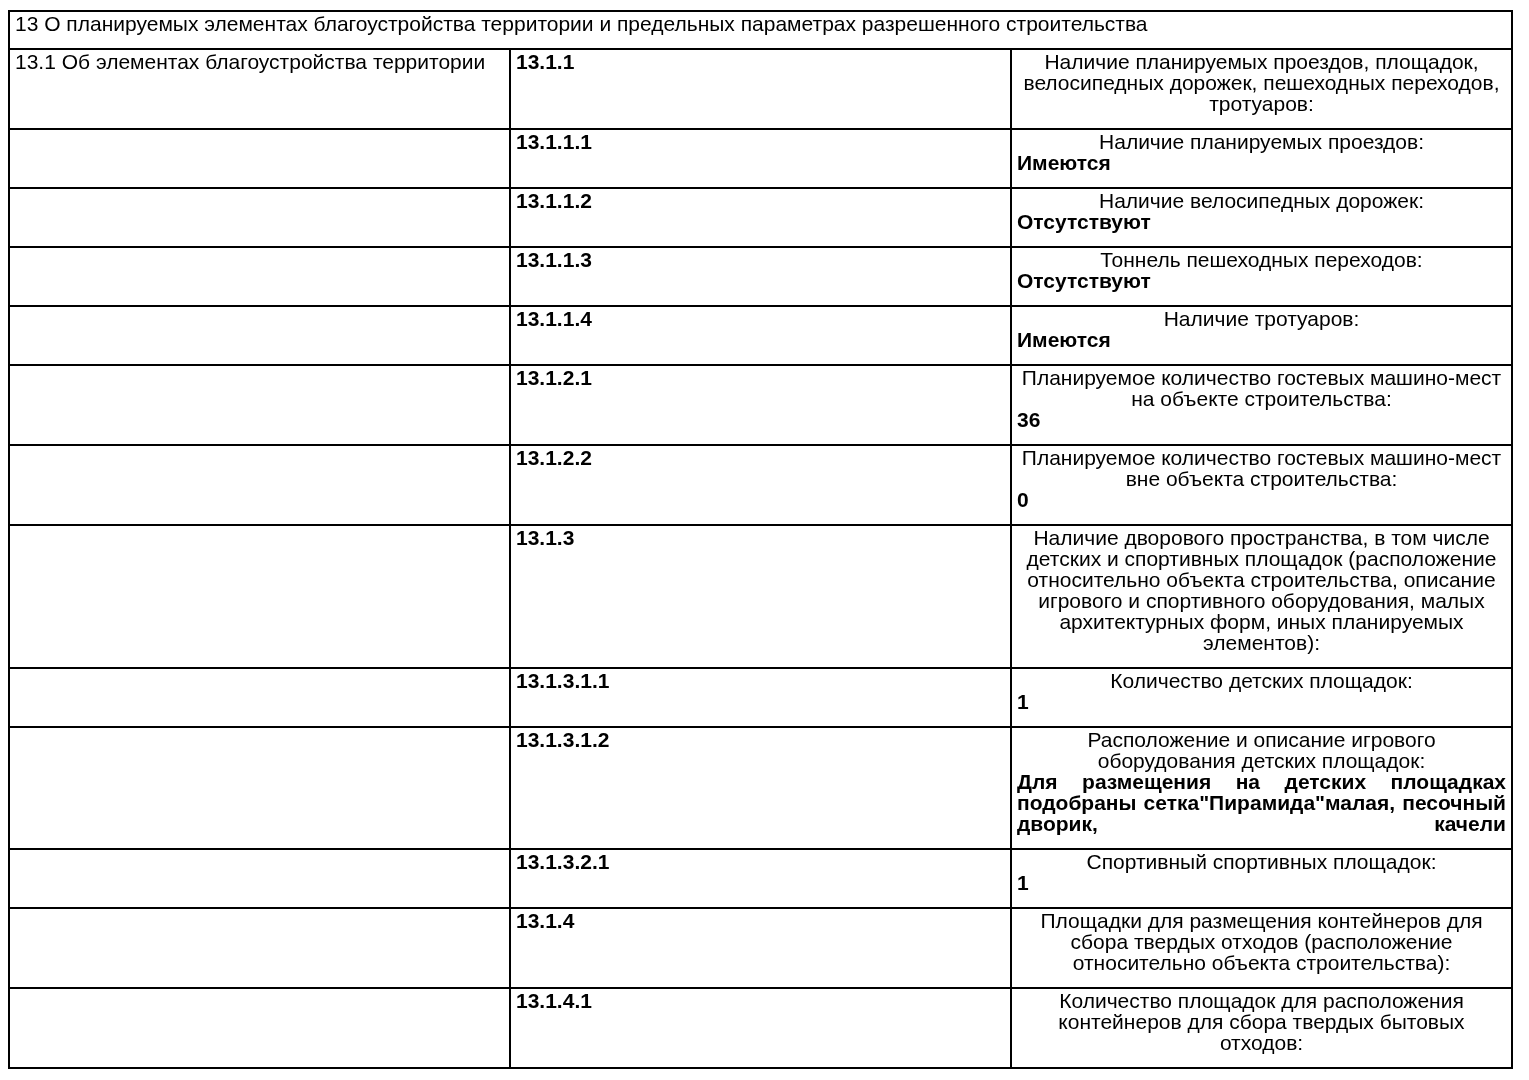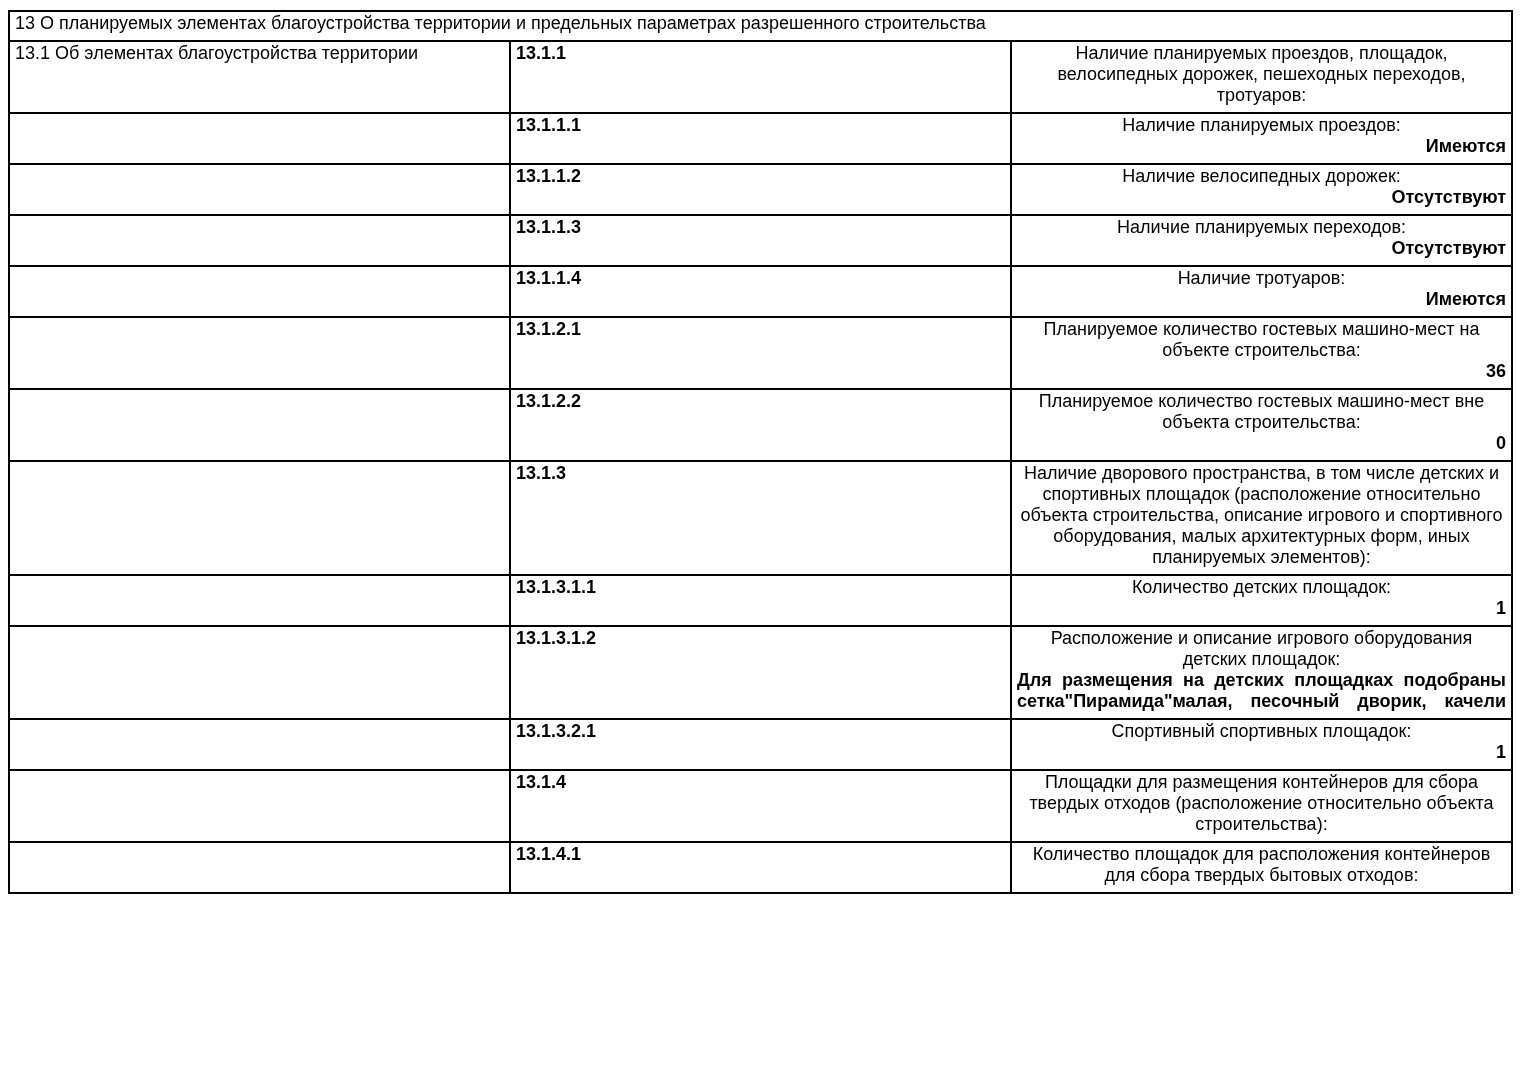--- a/index.html
+++ b/index.html
@@ -19,41 +19,41 @@
   }
 
   table.decl {
     width: 100%;
     border-collapse: collapse;
     table-layout: fixed;
   }
   table.decl td {
     border: 2px solid #000000;
     vertical-align: top;
-    font-size: 18px;
+    font-size: 21px;
     line-height: 21px;
-    padding: 1px 5px 6px 5px;
+    padding: 1px 5px 14px 5px;
     overflow: hidden;
   }
   td.section-header-cell {
     padding: 1px 5px;
     height: 24px;
   }
   td.c1 { width: 380px; }
   td.c2 {
     width: 106px;
     vertical-align: middle;
     padding-left: 5px;
     white-space: nowrap;
     font-weight: bold;
   }
   td.c3 { }
 
   .row-label { font-weight: normal; text-align: center; }
-  .row-value { font-weight: bold; text-align: right; }
+  .row-value { font-weight: bold; }
   .row-value.fill {
     text-align: justify;
     text-align-last: justify;
   }
 
   
   tr:nth-child(19) td { height: 148px; }  
   tr:nth-child(21) td { height: 26px; }   
 </style>
 </head>
@@ -86,21 +86,21 @@
           <td class="c2">13.1.1.2</td>
           <td class="c3">
             <div class="row-label">Наличие велосипедных дорожек:</div>
             <div class="row-value">Отсутствуют</div>
           </td>
         </tr>
         <tr>
           <td class="c1"></td>
           <td class="c2">13.1.1.3</td>
           <td class="c3">
-            <div class="row-label">Наличие планируемых переходов:</div>
+            <div class="row-label">Тоннель пешеходных переходов:</div>
             <div class="row-value">Отсутствуют</div>
           </td>
         </tr>
         <tr>
           <td class="c1"></td>
           <td class="c2">13.1.1.4</td>
           <td class="c3">
             <div class="row-label">Наличие тротуаров:</div>
             <div class="row-value">Имеются</div>
           </td>

